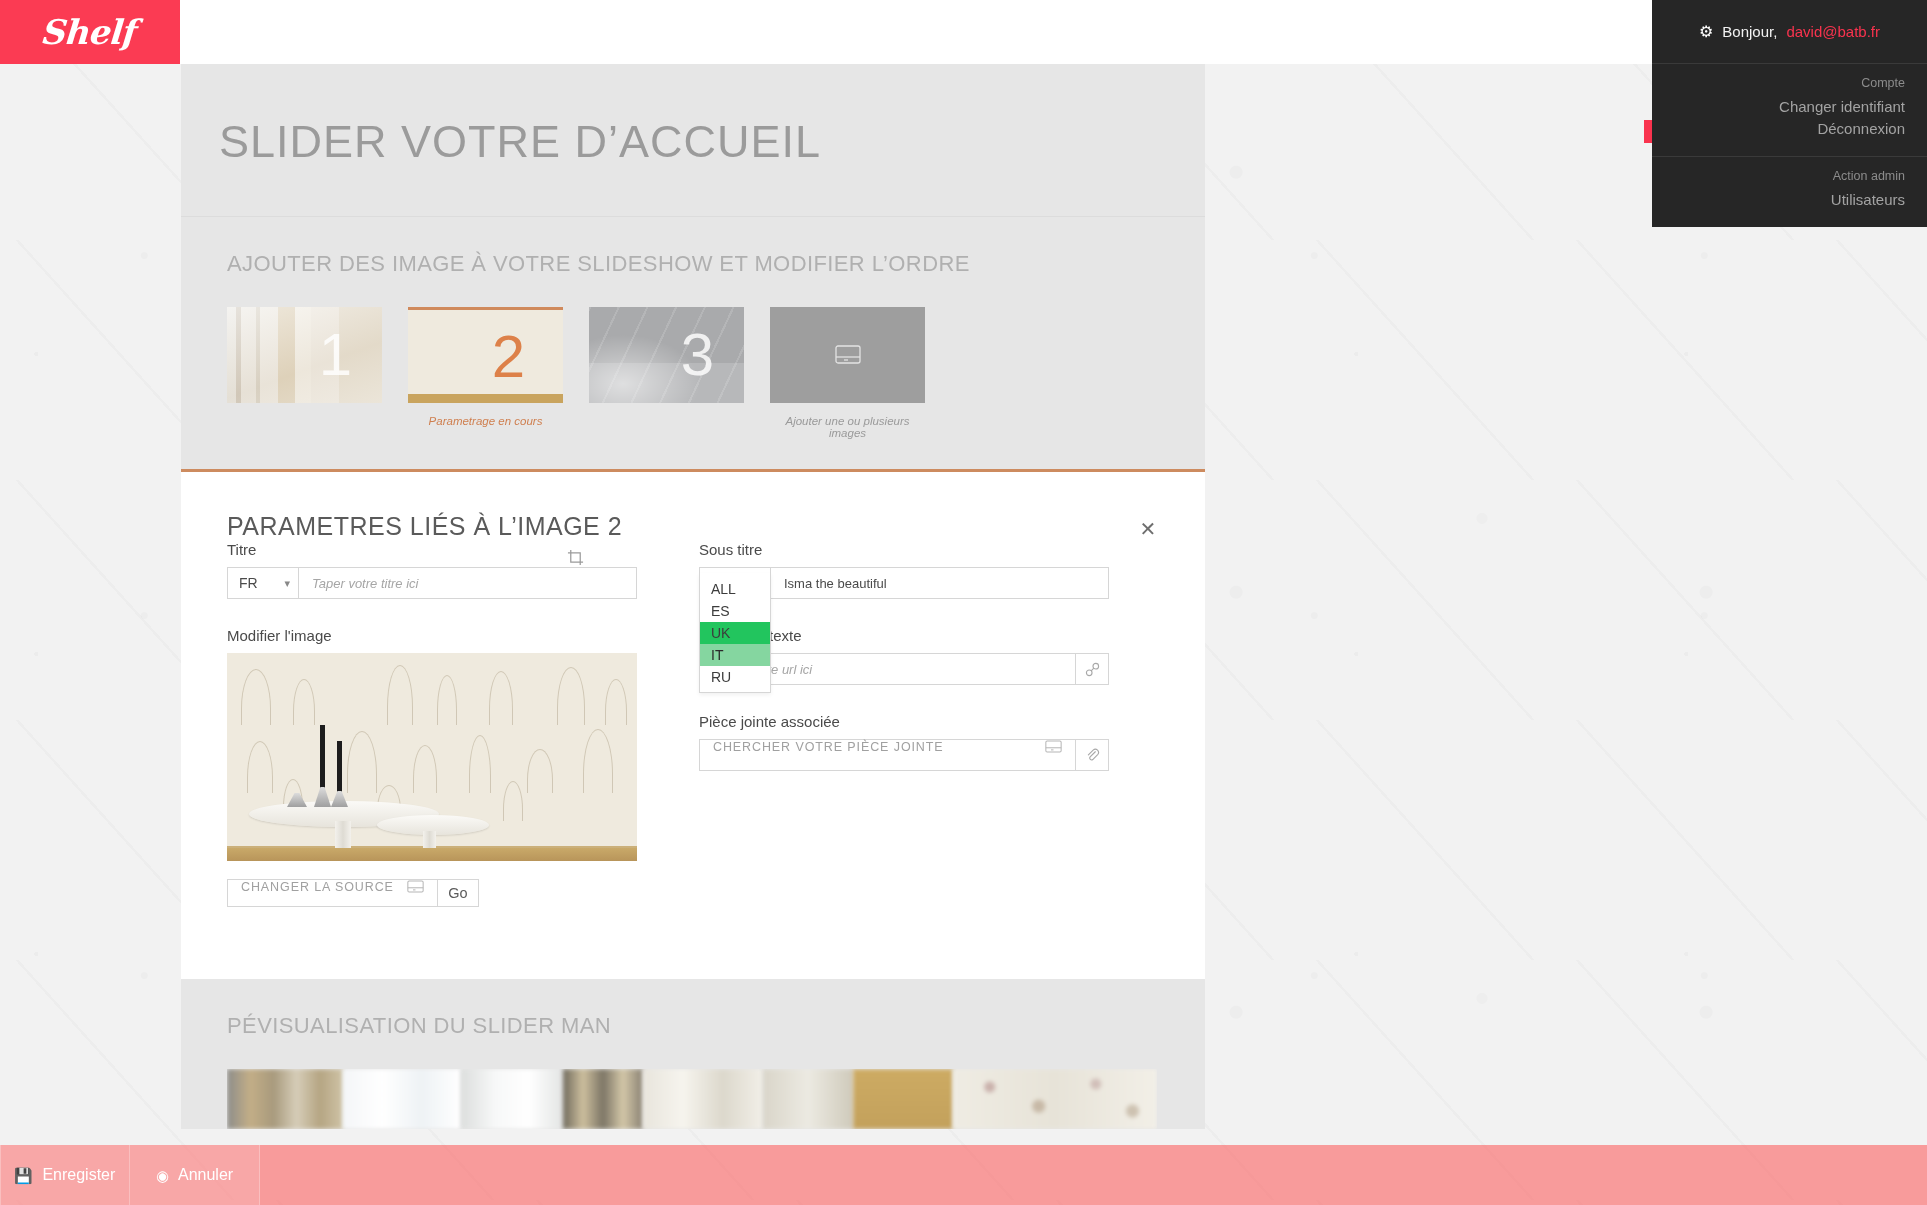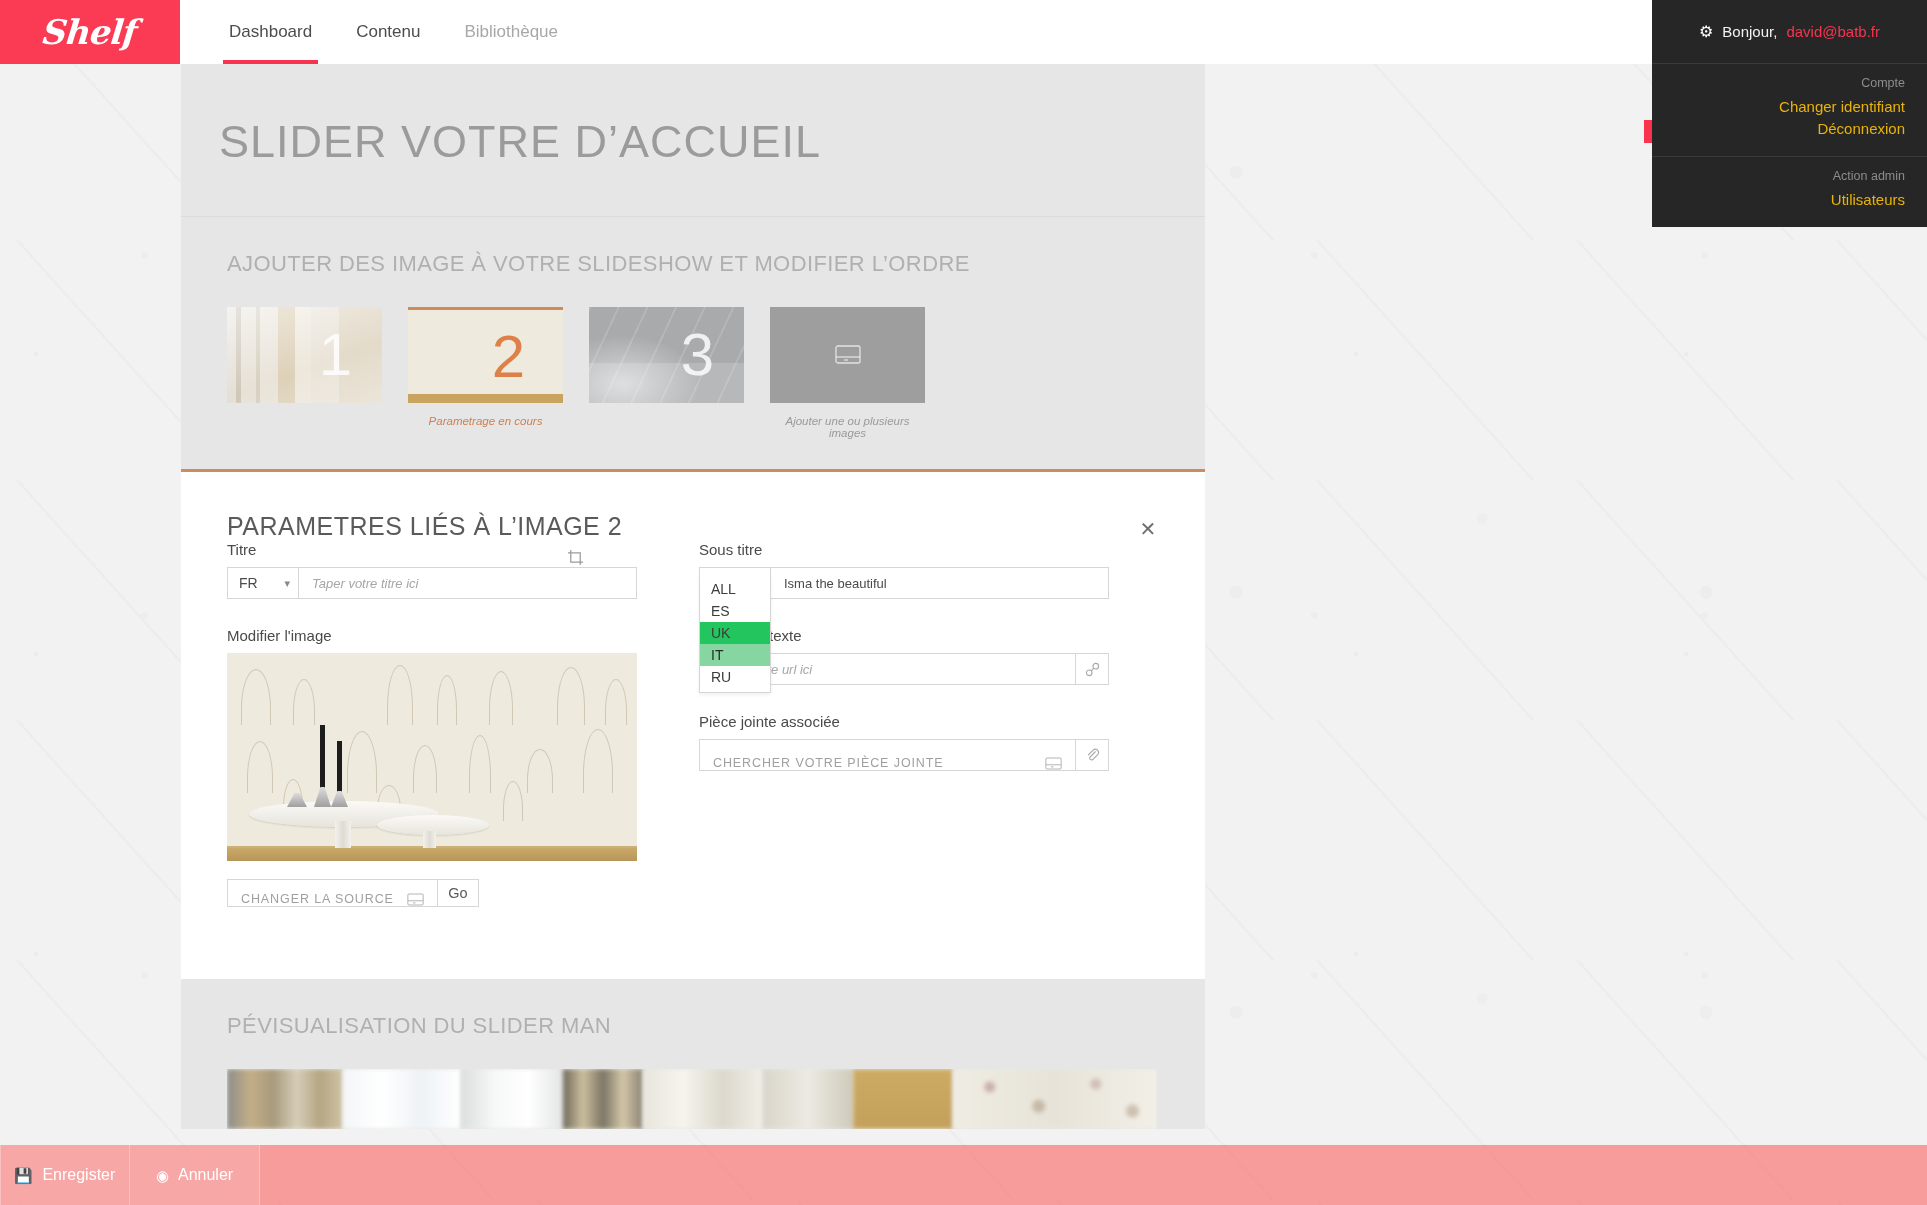--- a/index.html
+++ b/index.html
@@ -56,21 +56,21 @@
   .usermenu-head {
     height:64px; display:flex; align-items:center; justify-content:center;
     gap:9px; border-bottom:1px solid #3a3a3a; font-size:15px;
   }
   .gear { font-size:16px; color:#fff; line-height:1; }
   .hello { color:#f2f2f2; }
   .email { color:#f9334e; }
   .usermenu-sec { padding:12px 22px 16px 22px; text-align:right; border-bottom:1px solid #3a3a3a; }
   .usermenu-sec:last-child { border-bottom:none; }
   .sec-title { font-size:12.5px; color:#8c8c8c; margin-bottom:6px; }
-  .sec-link { font-size:15px; color:#eab308; line-height:22px; cursor:pointer;text-align:right; }
+  .sec-link { font-size:15px; color:#a3a3a3; line-height:22px; cursor:pointer;text-align:right; }
   .pink-tab {
     position:absolute; right:275px; top:120px; width:8px; height:23px;
     background:#f9334e; z-index:41;
   }
 
   
   .page { position:absolute; left:181px; top:64px; width:1024px; }
 
   
   .titleblock {
@@ -168,21 +168,21 @@
     display:flex; align-items:center; justify-content:center; cursor:pointer;
   }
   .gobtn {
     width:42px; border:1px solid #d6d6d6; border-left:1px solid #d6d6d6;
     background:#fff; display:flex; align-items:center; justify-content:center;
     font-size:14.5px; color:#5a5a5a; cursor:pointer;
   }
   .searchinput {
     flex:1; border:1px solid #d6d6d6; background:#fff;
     padding:0 13px; font-size:12.5px; color:#a0a0a0; letter-spacing:.9px;
-    display:flex; align-items:flex-end; justify-content:space-between;
+    display:flex; align-items:flex-start; justify-content:space-between;
   }
   .searchinput.join { border-right:none; }
 
   
   .droplist {
     position:absolute; left:0; top:32px; width:72px; background:#fff;
     border:1px solid #d6d6d6; border-top:none; z-index:20;
     box-shadow:0 2px 4px rgba(0,0,0,.06);
     padding:5px 0 4px 0;
   }
@@ -251,31 +251,20 @@
   .ab-btn:first-of-type { border-left:1px solid rgba(255,255,255,.28); }
   .ab-rest { flex:1; }
   .ab-ico { font-size:15px; line-height:1; }
 </style>
 </head>
 <body>
 
 <div class="topbar">
   <div class="logo">
     <span class="logo-text">Shelf</span>
-  </div>
-  <div class="nav">
-    <div class="nav-item active">
-      <span>Dashboard</span>
-    </div>
-    <div class="nav-item">
-      <span>Contenu</span>
-    </div>
-    <div class="nav-item muted">
-      <span>Bibliothèque</span>
-    </div>
   </div>
 </div>
 
 <div class="pink-tab"></div>
 <div class="usermenu">
   <div class="usermenu-head">
     <span class="gear">⚙</span>
     <span class="hello">Bonjour,</span>
     <span class="email">david@batb.fr</span>
   </div>

